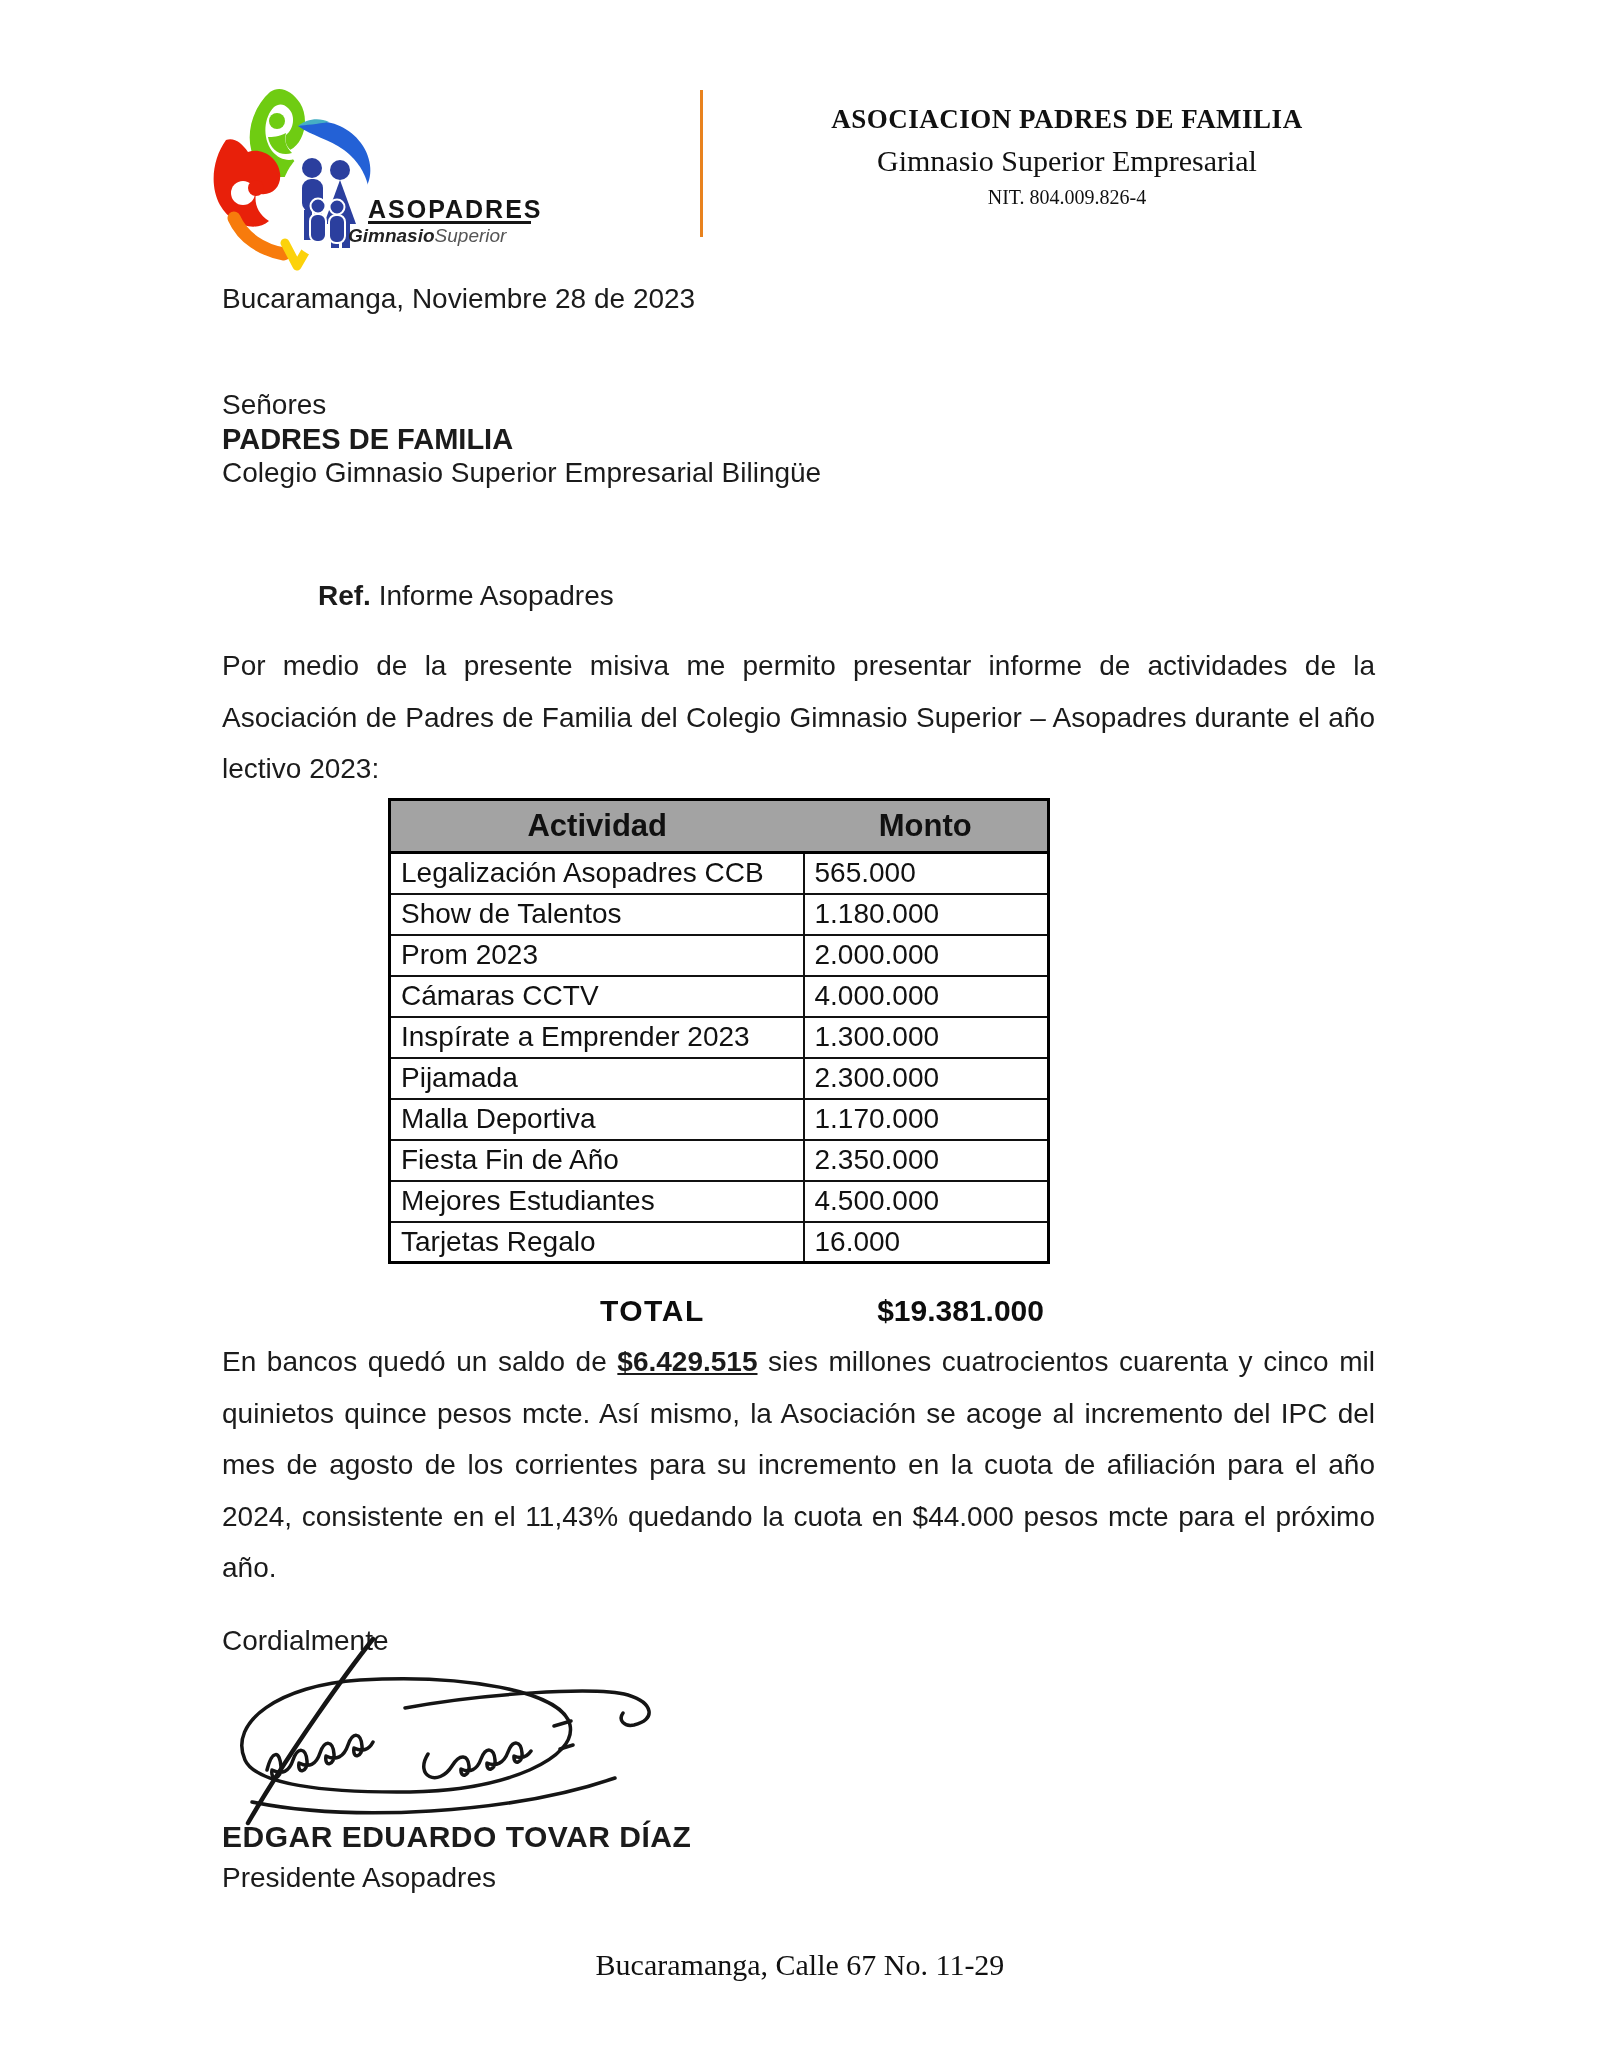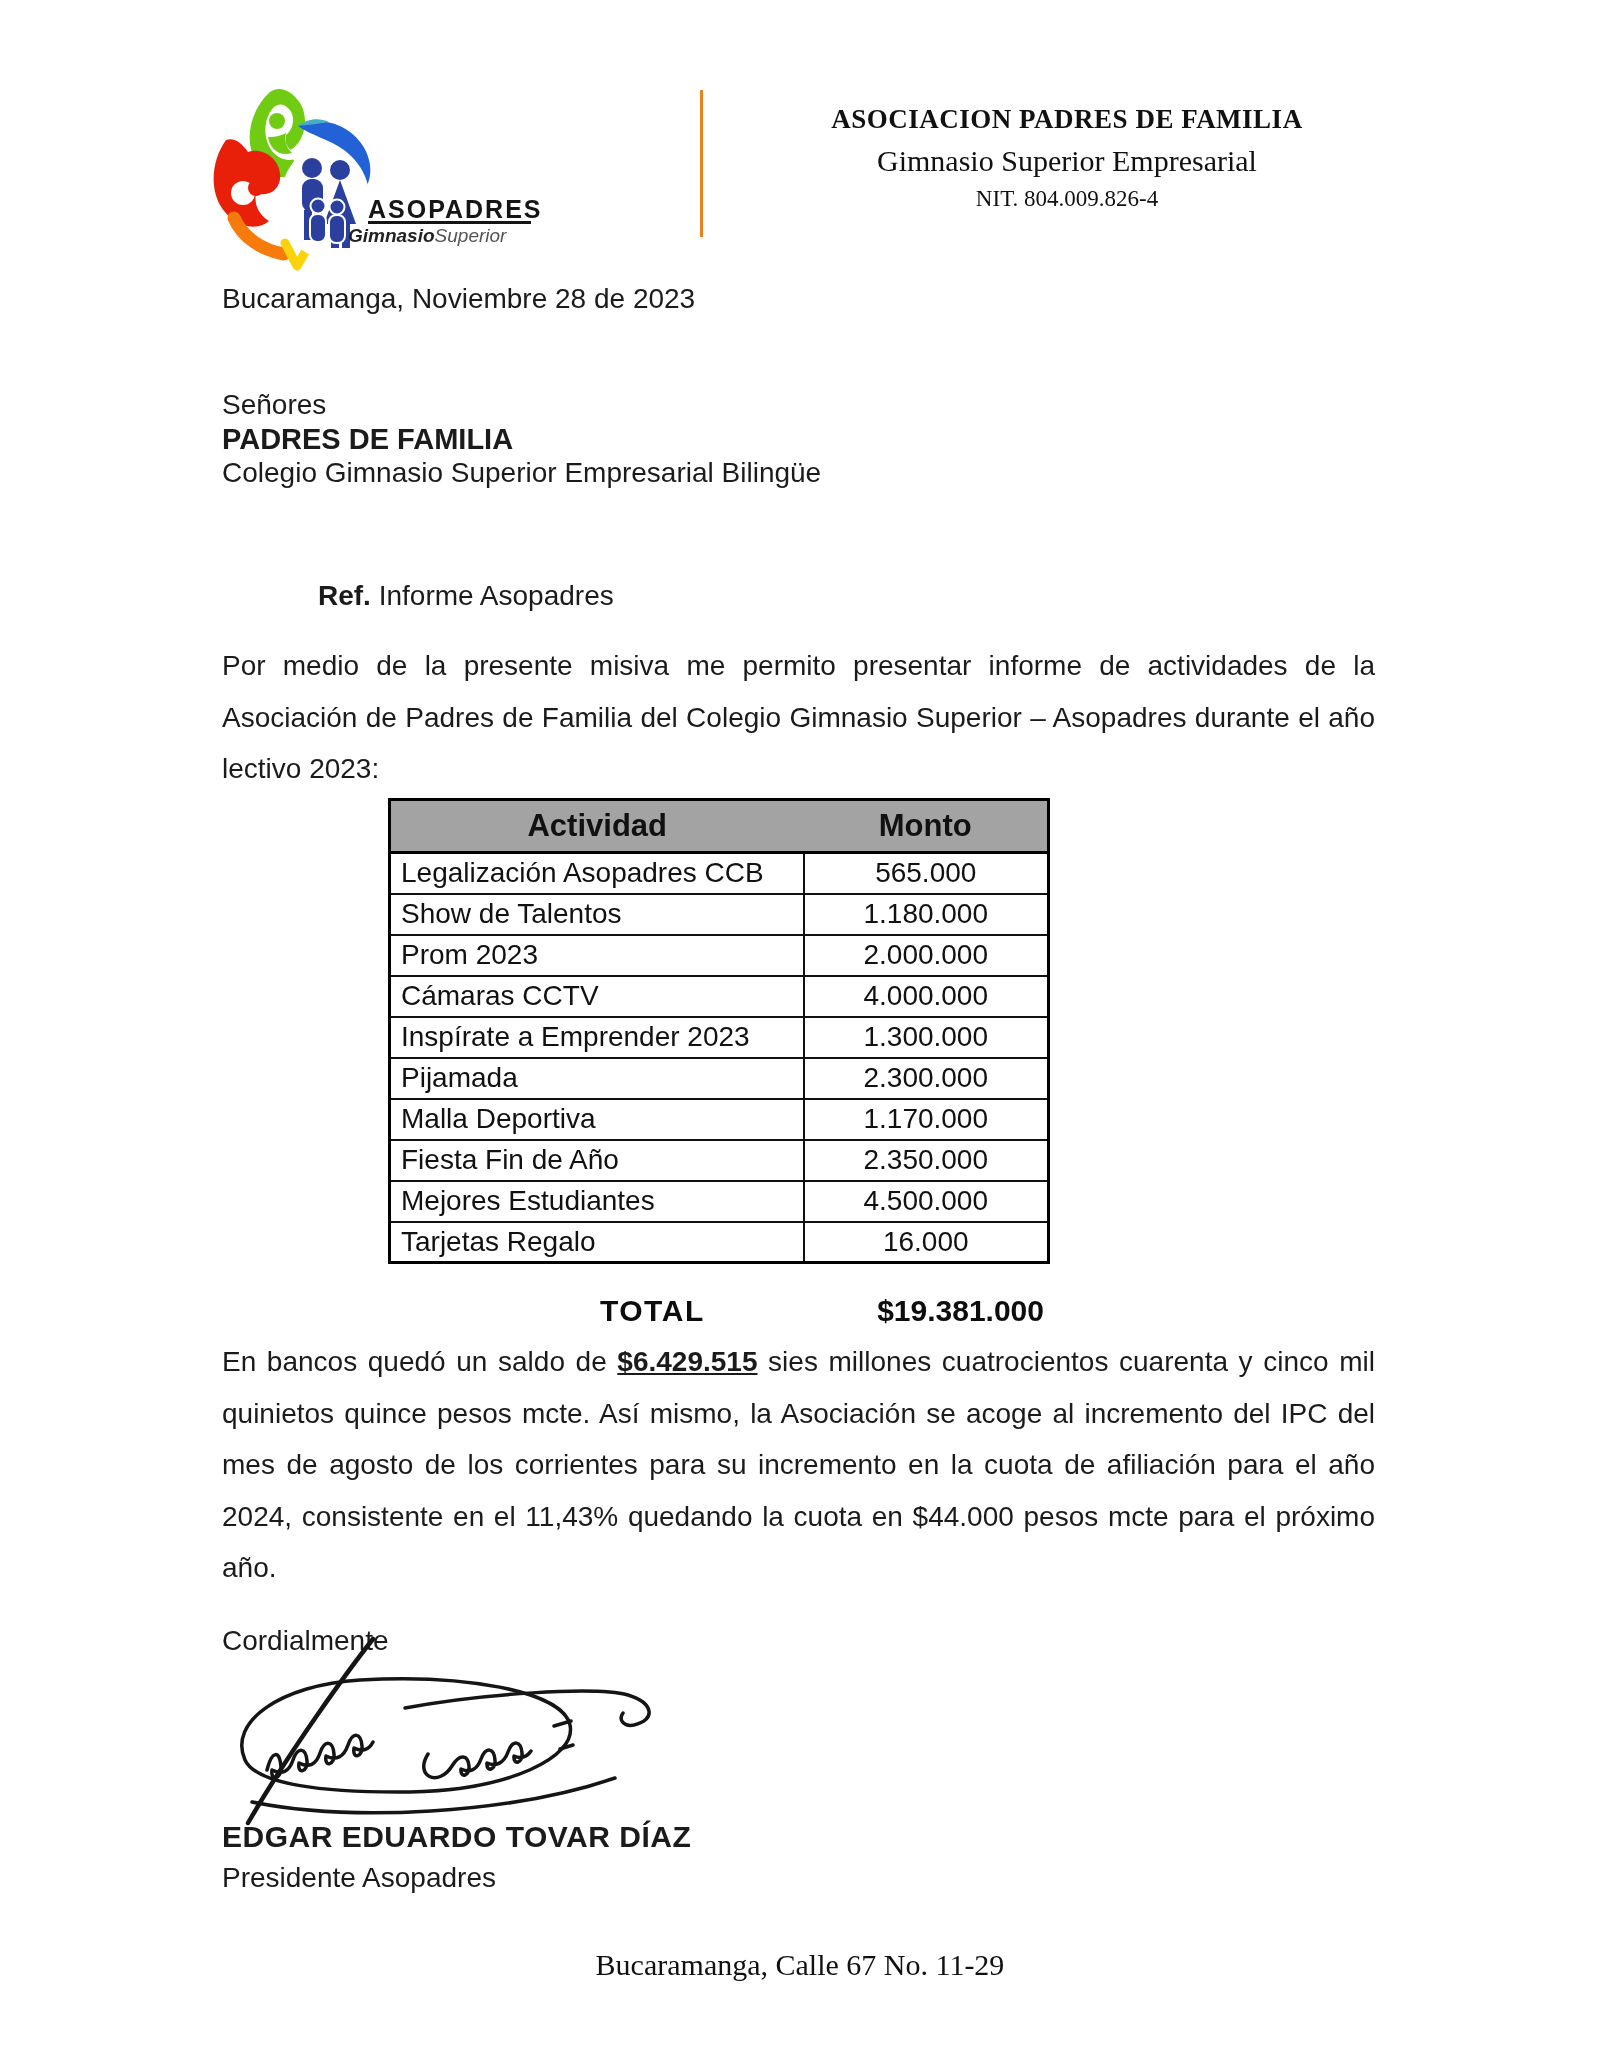--- a/index.html
+++ b/index.html
@@ -17,21 +17,21 @@
   }
   .logo-underline { position:absolute; left:368px; top:221px; width:163px; height:3px; background:#151515; }
   .logo-tagline { position:absolute; left:348px; top:225px; font-size:19px; font-style:italic; color:#222; }
   .logo-tagline .tg-bold { font-weight:bold; }
   .logo-tagline .tg-light { font-weight:normal; color:#555; }
   .vertical-divider { position:absolute; left:700px; top:90px; width:3px; height:147px; background:#E8821E; }
   .letterhead { position:absolute; left:760px; top:104px; width:614px; text-align:center;
     font-family:"Liberation Serif", serif; color:#111; }
   .lh-title { font-size:27px; font-weight:bold; letter-spacing:0.5px; }
   .lh-sub   { font-size:30px; margin-top:9px; }
-  .lh-nit   { font-size:23px; margin-top:8px; }
+  .lh-nit   { font-size:20px; margin-top:8px; }
   
   .date-line { position:absolute; left:222px; top:283px; font-size:28px; }
   .recipient { position:absolute; left:222px; top:388px; font-size:28px; line-height:34px; }
   .recipient .r-name { font-size:29px; font-weight:bold; }
   .ref-line { position:absolute; left:318px; top:580px; font-size:28px; }
   .ref-line .ref-label { font-weight:bold; }
   .para { position:absolute; left:222px; width:1153px; font-size:28px; line-height:51.5px; text-align:justify; }
   .para-intro { top:640px; }
   .para-balance { top:1336px; }
   .bold-underline { font-weight:bold; text-decoration:underline; }
@@ -39,21 +39,21 @@
   .acts {
     position:absolute; left:388px; top:798px; width:662px;
     border-collapse:collapse; border:3px solid #000; font-size:28px; color:#111;
   }
   .acts th {
     background:#a3a3a3; height:53px; font-size:31px; font-weight:bold;
     border:none; border-bottom:3px solid #000; text-align:center;
   }
   .acts th.c1 { width:414px; }
   .acts td { border:2px solid #111; height:41px; padding:0 10px; }
-  .acts td.amt { text-align:center; }
+  .acts td.amt { text-align:left; }
   .total-row { position:absolute; left:388px; top:1294px; width:662px; height:40px;
     font-size:30px; font-weight:bold; color:#0d0d0d; }
   .total-label { position:absolute; left:212px; letter-spacing:1.5px; }
   .total-value { position:absolute; right:6px; }
   
   .closing { position:absolute; left:222px; top:1625px; font-size:28px; }
   .signature { position:absolute; left:210px; top:1630px; }
   .signer-name { position:absolute; left:222px; top:1820px; font-size:30px; font-weight:bold; letter-spacing:0.5px; }
   .signer-title { position:absolute; left:222px; top:1862px; font-size:28px; }
   .footer-address {

